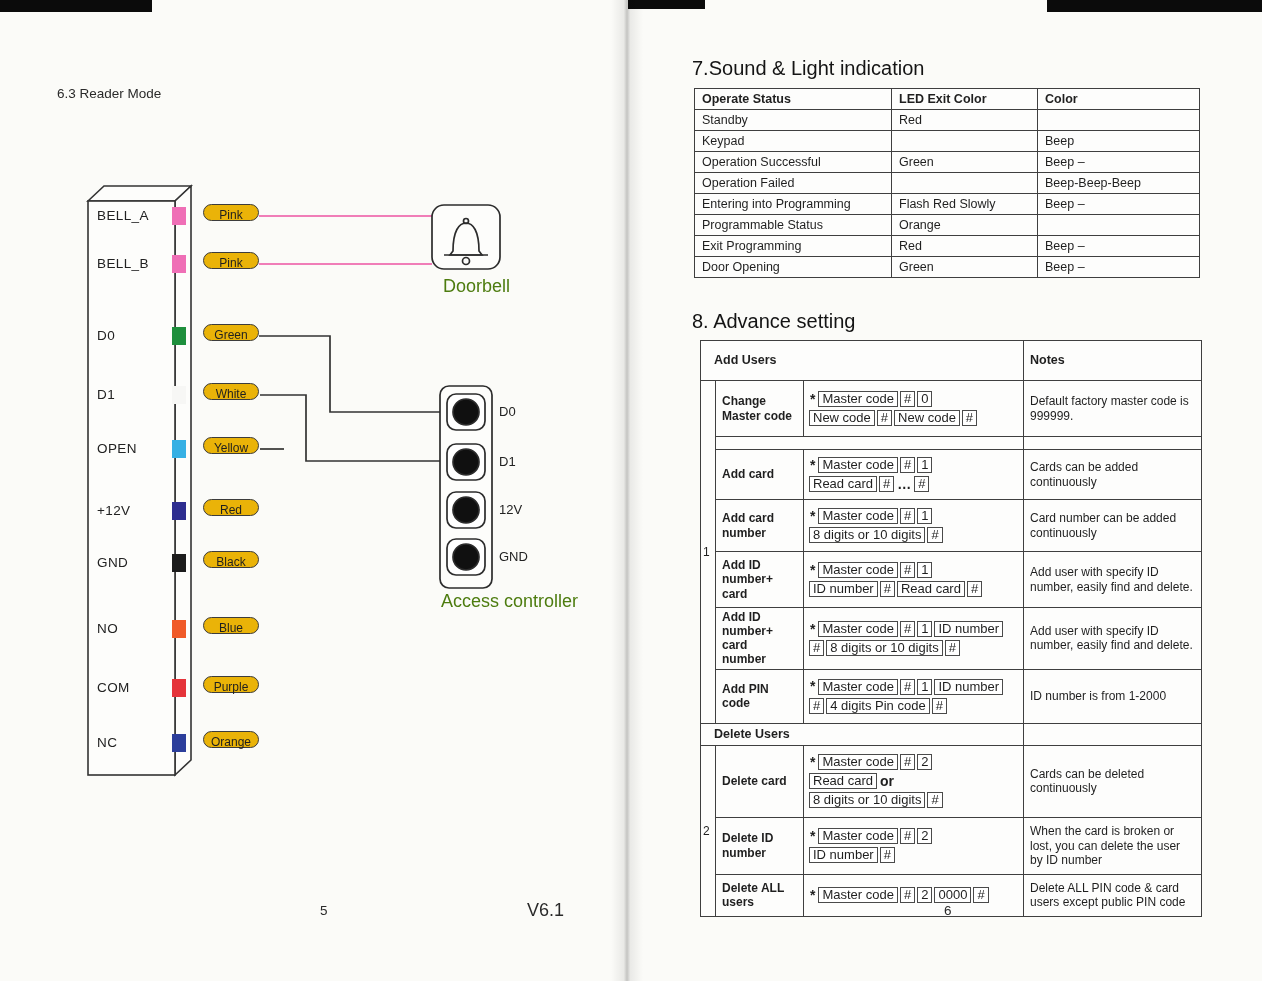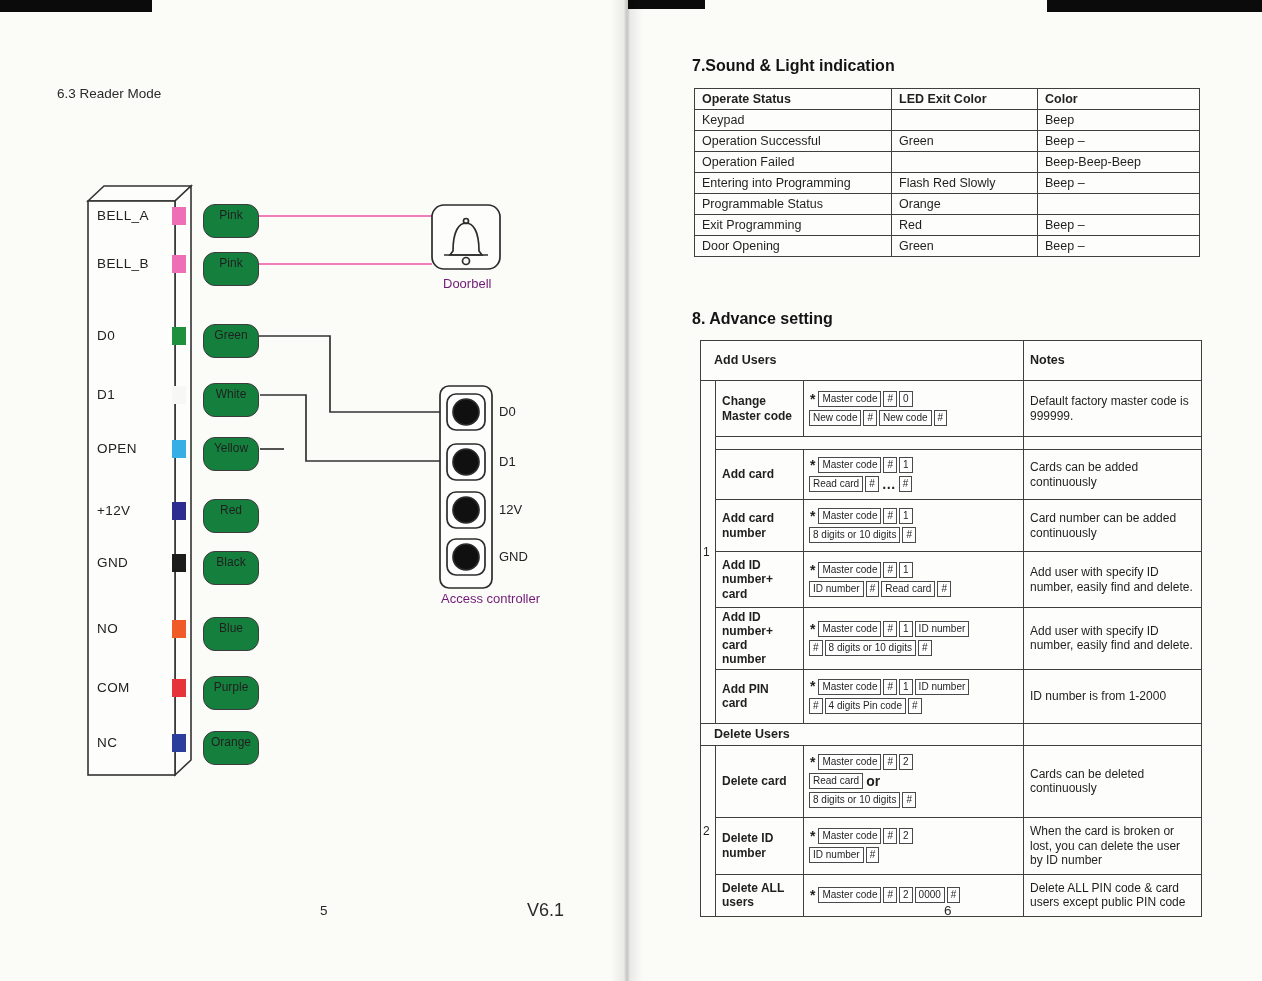--- a/index.html
+++ b/index.html
@@ -10,45 +10,45 @@
 
   
   .bar { position:absolute; background:#0b0b0b; }
   .fold { position:absolute; left:611px; top:0; width:32px; height:981px;
           background:linear-gradient(90deg, rgba(0,0,0,0) 0%, rgba(0,0,0,0.07) 40%, rgba(0,0,0,0.22) 50%, rgba(0,0,0,0.07) 60%, rgba(0,0,0,0) 100%); }
 
   
   .section-title { position:absolute; left:57px; top:86px; font-size:13.5px; color:#2a2a2a; }
   .terminal-label { position:absolute; left:97px; font-size:13.5px; letter-spacing:.4px; color:#222; }
   .tab { position:absolute; left:172px; width:14px; height:18px; }
-  .bubble { position:absolute; left:203px; width:56px; height:34px; border:1.5px solid #3c3c3c;
-            border-radius:12px; font-size:12px; text-align:center; line-height:20px; background:#15803d; }
+  .bubble { position:absolute; left:203px; width:56px; height:17px; border:1.5px solid #3c3c3c;
+            border-radius:12px; font-size:12px; text-align:center; line-height:20px; background:#eab308; }
   .port-label { position:absolute; left:499px; font-size:13px; color:#222; }
-  .caption { position:absolute; font-size:13px; color:#701a75; }
+  .caption { position:absolute; font-size:18px; color:#4d7c0f; }
   .footer-num { position:absolute; font-size:13.5px; color:#2a2a2a; }
 
   
-  .h2 { position:absolute; font-size:16px; font-weight:bold; color:#141414; }
+  .h2 { position:absolute; font-size:20px; font-weight:normal; color:#141414; }
 
   table { border-collapse:collapse; position:absolute; background:#fdfdfc; table-layout:fixed;padding-left:45px; }
   .t1 td, .t1 th { border:1px solid #3f3f3f; font-size:12.5px; padding:1px 7px; text-align:left;
                    height:21px; overflow:hidden; white-space:nowrap; }
   .t1 th { font-weight:bold; }
 
   .t2 td, .t2 th { border:1px solid #3f3f3f; font-size:12px; text-align:left; vertical-align:middle;
                    padding:2px 4px; line-height:1.18; }
   .t2 th { font-weight:bold; font-size:12.5px; }
   .t2 .grp-hdr { padding-left:13px; }
   .t2 .num { padding:0 2px; font-size:12px; vertical-align:middle; }
   .t2 .action { padding:2px 10px 2px 6px;font-weight:bold; }
   .t2 .keys { padding:3px 4px; }
   .t2 .note { padding:2px 6px; }
 
   .keyline { margin:1px 0; white-space:nowrap; }
-  .kbox { display:inline-block; border:1px solid #4a4a4a; padding:0 3px; margin:1px 1px; font-size:10px;
+  .kbox { display:inline-block; border:1px solid #4a4a4a; padding:0 3px; margin:1px 1px; font-size:13px;
           line-height:14px; background:#fff; vertical-align:middle; }
   .ktext { display:inline-block; margin:0 2px; font-size:14px; font-weight:bold; vertical-align:middle; }
 </style>
 </head>
 <body>
 
 <div id="canvas">
 
   <div class="bar" style="left:0;top:0;width:152px;height:12px"></div>
   <div class="bar" style="left:628px;top:0;width:77px;height:9px"></div>
@@ -160,20 +160,25 @@
           <col style="width:146px">
           <col style="width:162px">
         </colgroup>
       <tbody>
           <tr>
         <th>Operate Status</th>
         <th>LED Exit Color</th>
         <th>Color</th>
       </tr>
       <tr>
+        <td>Standby</td>
+        <td>Red</td>
+        <td></td>
+      </tr>
+      <tr>
         <td>Keypad</td>
         <td></td>
         <td>Beep</td>
       </tr>
       <tr>
         <td>Operation Successful</td>
         <td>Green</td>
         <td>Beep –</td>
       </tr>
       <tr>
@@ -257,21 +262,21 @@
       </tr>
       <tr style="height:39px">
         <td class="action">Add ID number+ card number</td>
         <td class="keys">
               <div class="keyline"><span class="ktext">*</span><span class="kbox">Master code</span><span class="kbox">#</span><span class="kbox">1</span><span class="kbox">ID number</span></div>
               <div class="keyline"><span class="kbox">#</span><span class="kbox">8 digits or 10 digits</span><span class="kbox">#</span></div>
             </td>
         <td class="note">Add user with specify ID number, easily find and delete.</td>
       </tr>
       <tr style="height:54px">
-        <td class="action">Add PIN card</td>
+        <td class="action">Add PIN code</td>
         <td class="keys">
               <div class="keyline"><span class="ktext">*</span><span class="kbox">Master code</span><span class="kbox">#</span><span class="kbox">1</span><span class="kbox">ID number</span></div>
               <div class="keyline"><span class="kbox">#</span><span class="kbox">4 digits  Pin code</span><span class="kbox">#</span></div>
             </td>
         <td class="note">ID number is from 1-2000</td>
       </tr>
       <tr style="height:22px">
         <th colspan="3" class="grp-hdr">Delete Users</th>
         <td class="note"></td>
       </tr>

